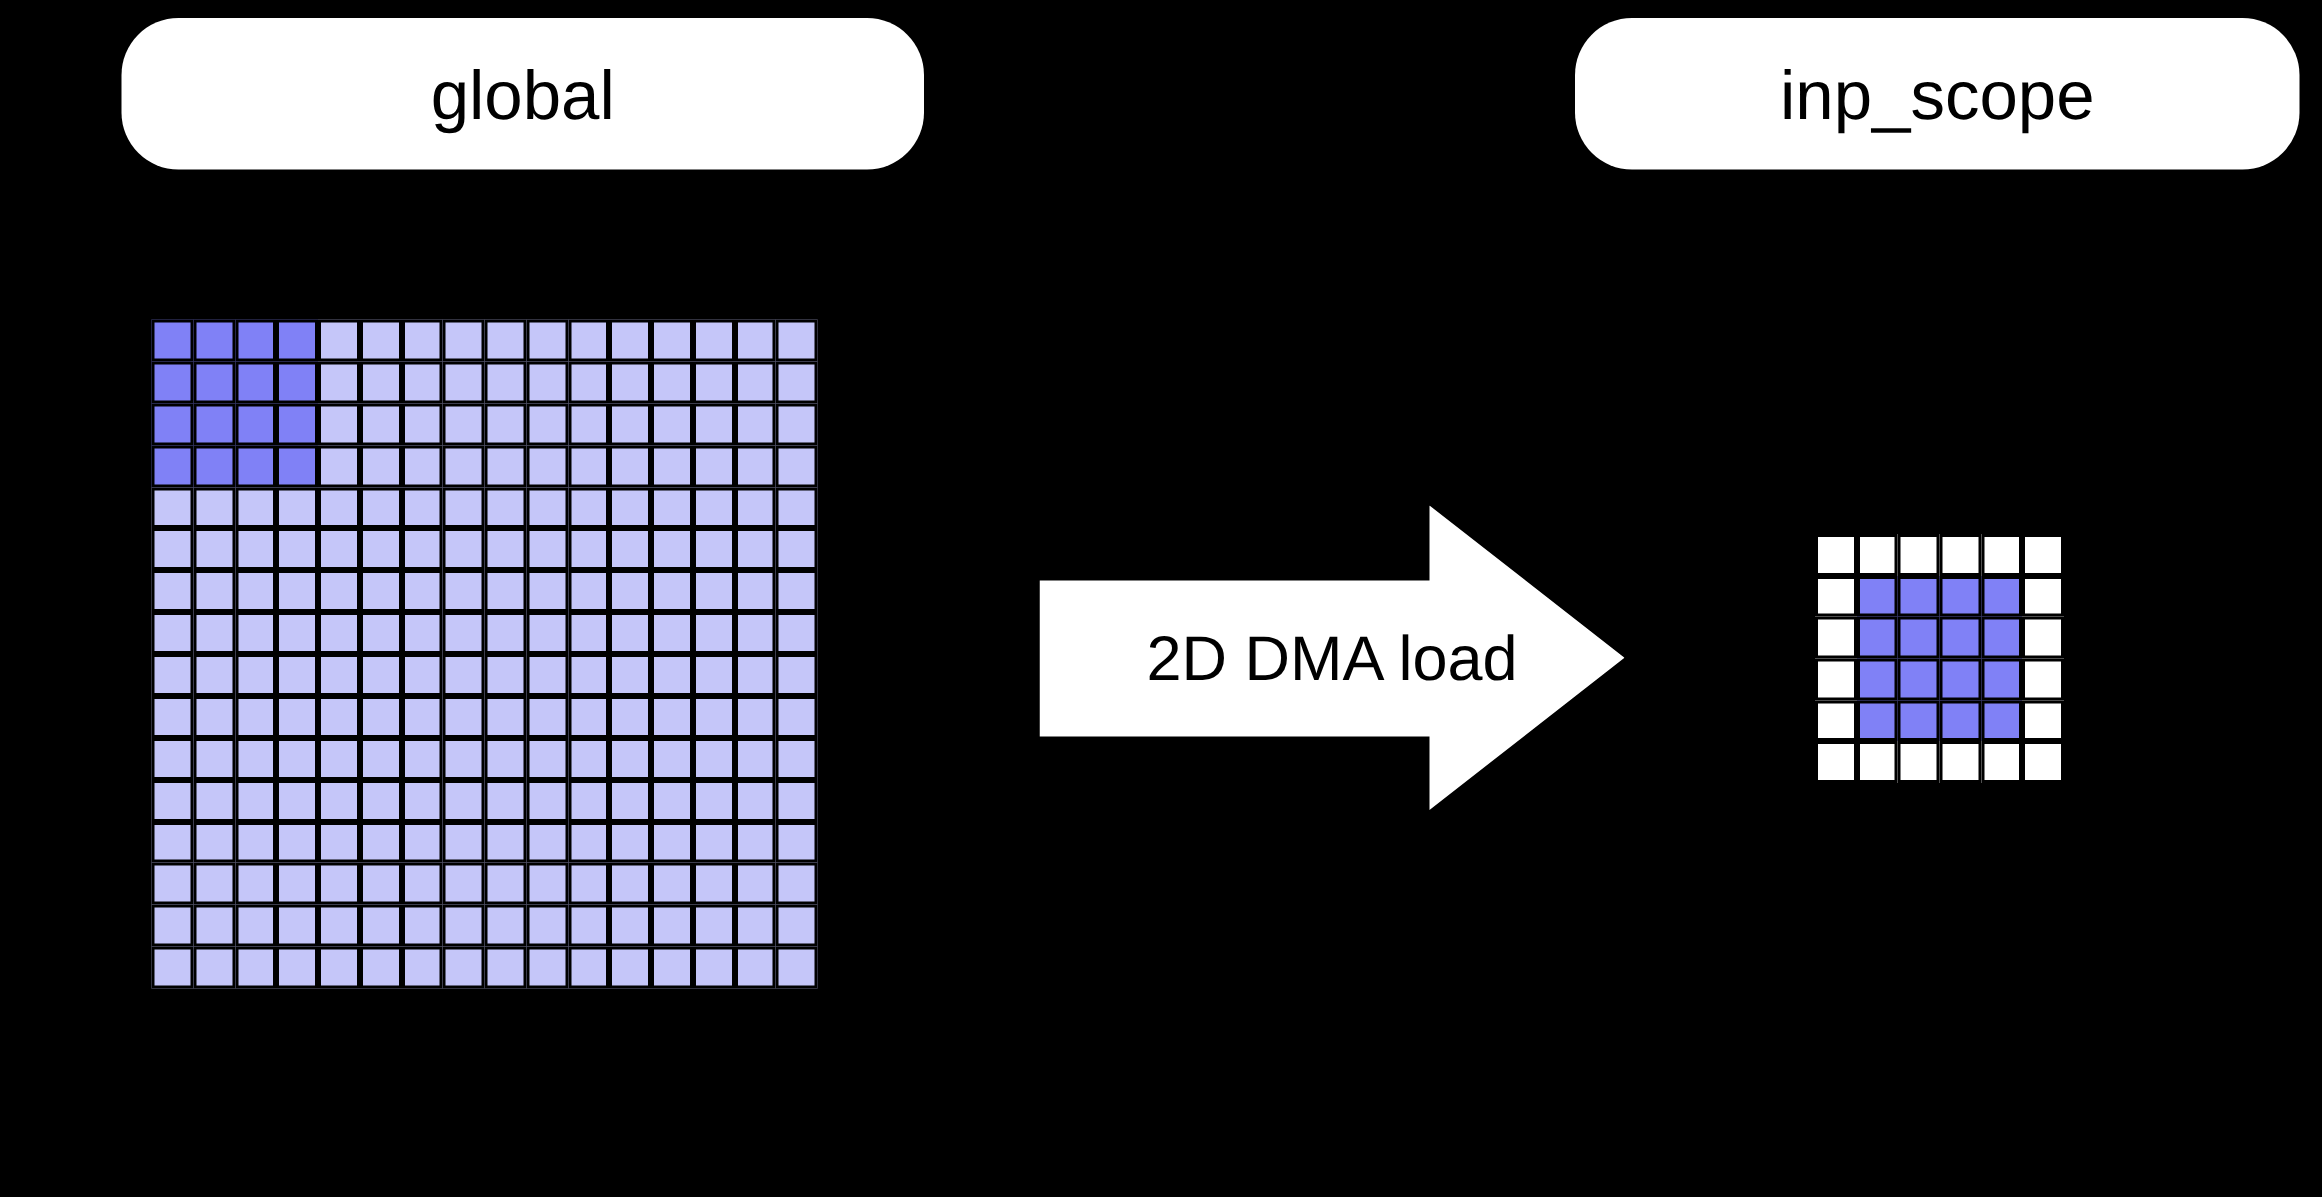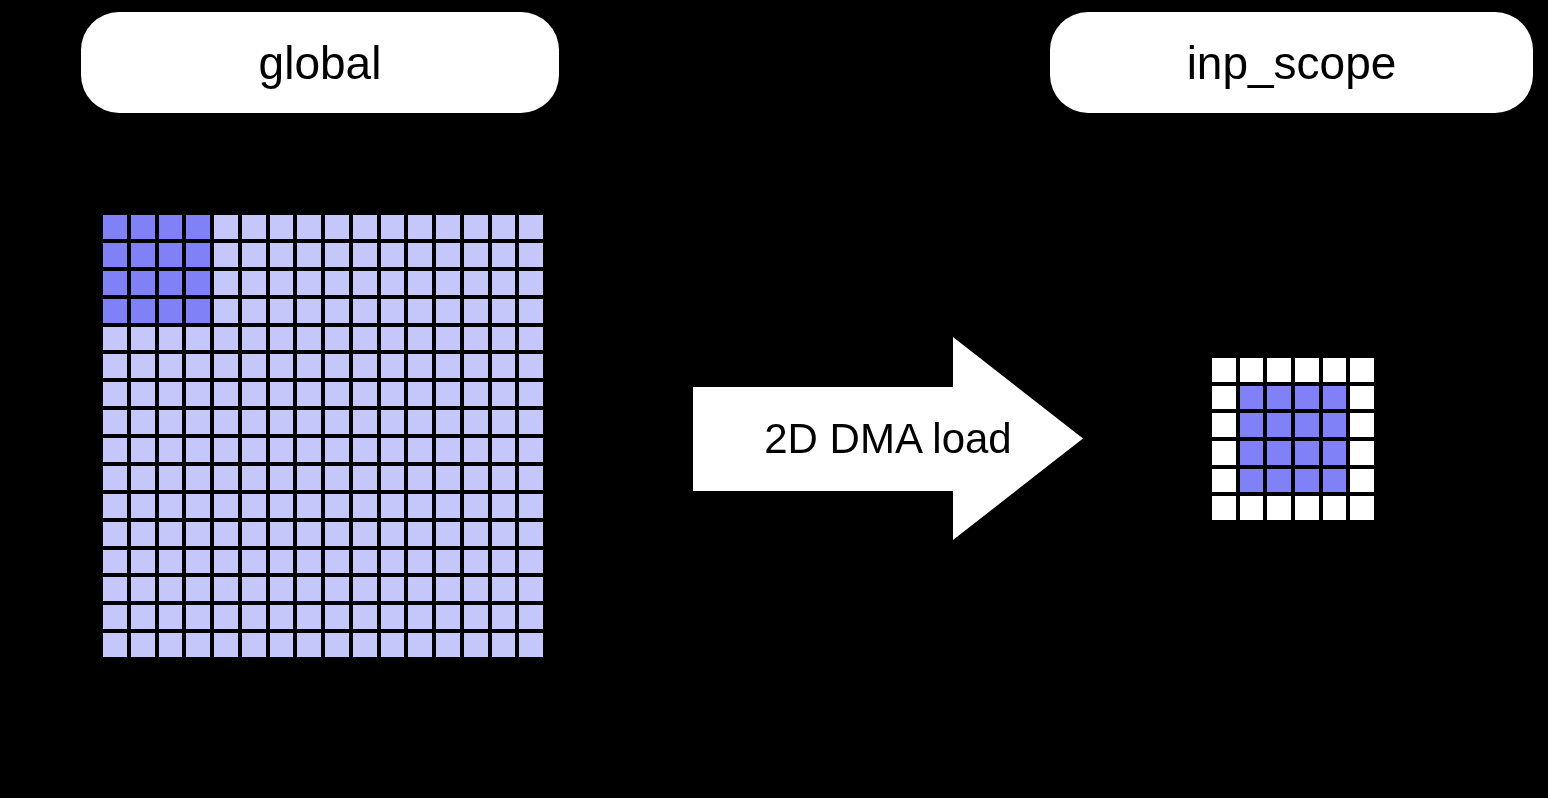--- a/index.html
+++ b/index.html
@@ -19,21 +19,21 @@
     top: 12px;
     height: 101px;
     background: #ffffff;
     border-radius: 38px;
     display: flex;
     align-items: center;
     justify-content: center;
     font-size: 46px;
     color: #000000;
   }
-  .pill-global { left: 81px;  width: 478px; }
+  .pill-global { left: 81px;  width: 535px; }
   .pill-scope  { left: 1050px; width: 483px; }
 
   .memgrid {
     position: absolute;
     display: grid;
   }
   .grid-global {
     left: 101px;
     top: 213px;
     width: 444px;

